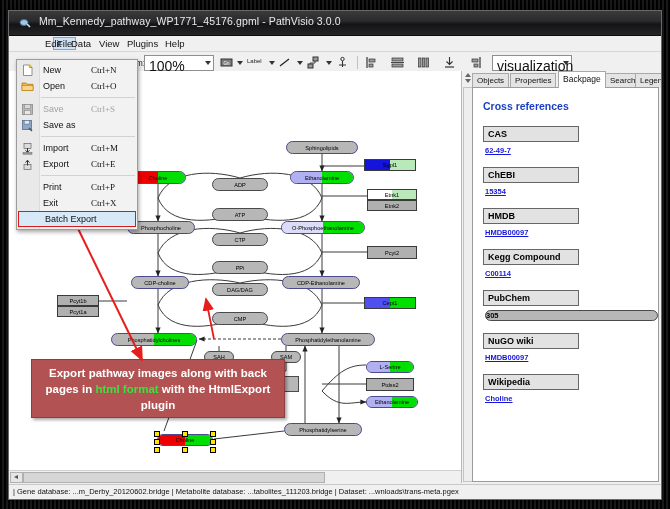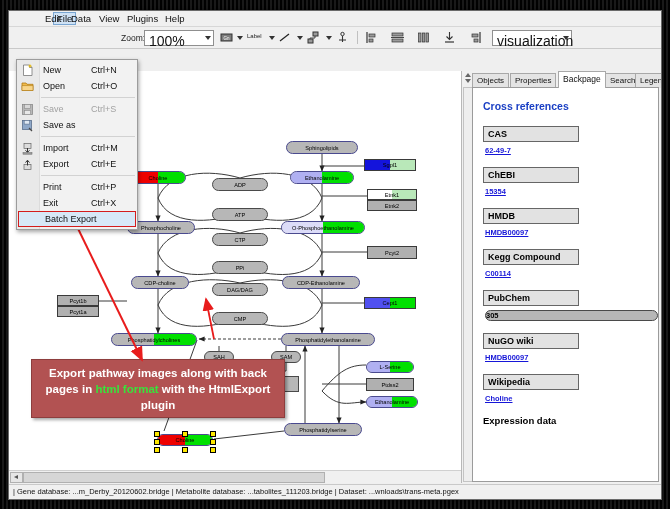--- a/index.html
+++ b/index.html
@@ -102,21 +102,21 @@
      color:#111;line-height:14px;padding-left:4px;white-space:nowrap;}
 
   
   #filemenu{position:absolute;left:7px;top:48px;width:120px;
      background:#f2f2f2;border:1px solid #9c9c9c;z-index:60;
      box-shadow:1px 2px 4px rgba(0,0,0,.35);padding:2px 0;}
   #filemenu .gut{position:absolute;left:0;top:0;bottom:0;width:22px;
      background:#e9e9e9;border-right:1px solid #dcdcdc;}
   .fm{position:relative;height:16px;font-size:9px;color:#111;z-index:2;}
   .fm .lbl{position:absolute;left:26px;top:3px;}
-  .fm .acc{position:absolute;left:74px;top:3px;}
+  .fm .acc{position:absolute;left:74px;top:3px;font-family:Liberation Serif, serif;}
   .fm.dis .lbl,.fm.dis .acc{color:#a2a2a2;}
   .fm .ico{position:absolute;left:4px;top:2px;width:13px;height:13px;z-index:3;}
   .fm .sub{position:absolute;right:4px;top:5px;width:0;height:0;
      border-top:3px solid transparent;border-bottom:3px solid transparent;
      border-left:4px solid #333;}
   .fsep{height:1px;background:#d2d2d2;margin:3px 2px 3px 24px;position:relative;z-index:2;}
   .fm.hl{background:#d7e8f7;border:1px solid #d41c1c;box-sizing:border-box;
      margin:0 1px;}
   .fm.hl .lbl{top:2px;}
 
@@ -144,20 +144,29 @@
      border:1px solid #000;z-index:50;}
 </style>
 </head>
 <body>
 
 <div id="frame">
   <div id="noise"></div>
 
   <div id="win">
 
+    <div id="titlebar">
+      <span id="appicon">
+        <svg viewBox="0 0 12 12" width="12" height="12">
+          <ellipse cx="5" cy="5.5" rx="4" ry="3" fill="#9fc7e8" stroke="#4a6e8c"></ellipse>
+          <path d="M8 7 L11 10" stroke="#cfe4f5" stroke-width="1.6"></path>
+        </svg>
+      </span>
+      <span class="ttl">Mm_Kennedy_pathway_WP1771_45176.gpml - PathVisio 3.0.0</span>
+    </div>
 
     <div id="menubar">
       <span class="mi active" style="left:8px;margin-left:36px;">File</span>
       <span class="mi" style="left:32px;">Edit</span>
       <span class="mi" style="left:58px;">Data</span>
       <span class="mi" style="left:86px;">View</span>
       <span class="mi" style="left:114px;">Plugins</span>
       <span class="mi" style="left:152px;">Help</span>
     </div>
 
@@ -487,21 +496,20 @@
 
           <div class="xr-box">PubChem</div>
           <div class="xr-val plain">305</div>
 
           <div class="xr-box">NuGO wiki</div>
           <div class="xr-val">HMDB00097</div>
 
           <div class="xr-box">Wikipedia</div>
           <div class="xr-val">Choline</div>
 
-          <div class="xr-exp">Expression data</div>
         </div>
       </div>
     </div>
 
     <div id="status">| Gene database: ...m_Derby_20120602.bridge | Metabolite database: ...tabolites_111203.bridge | Dataset: ...wnloads\trans-meta.pgex</div>
 
     <div id="filemenu">
       <div class="gut"></div>
 
       <div class="fm">

